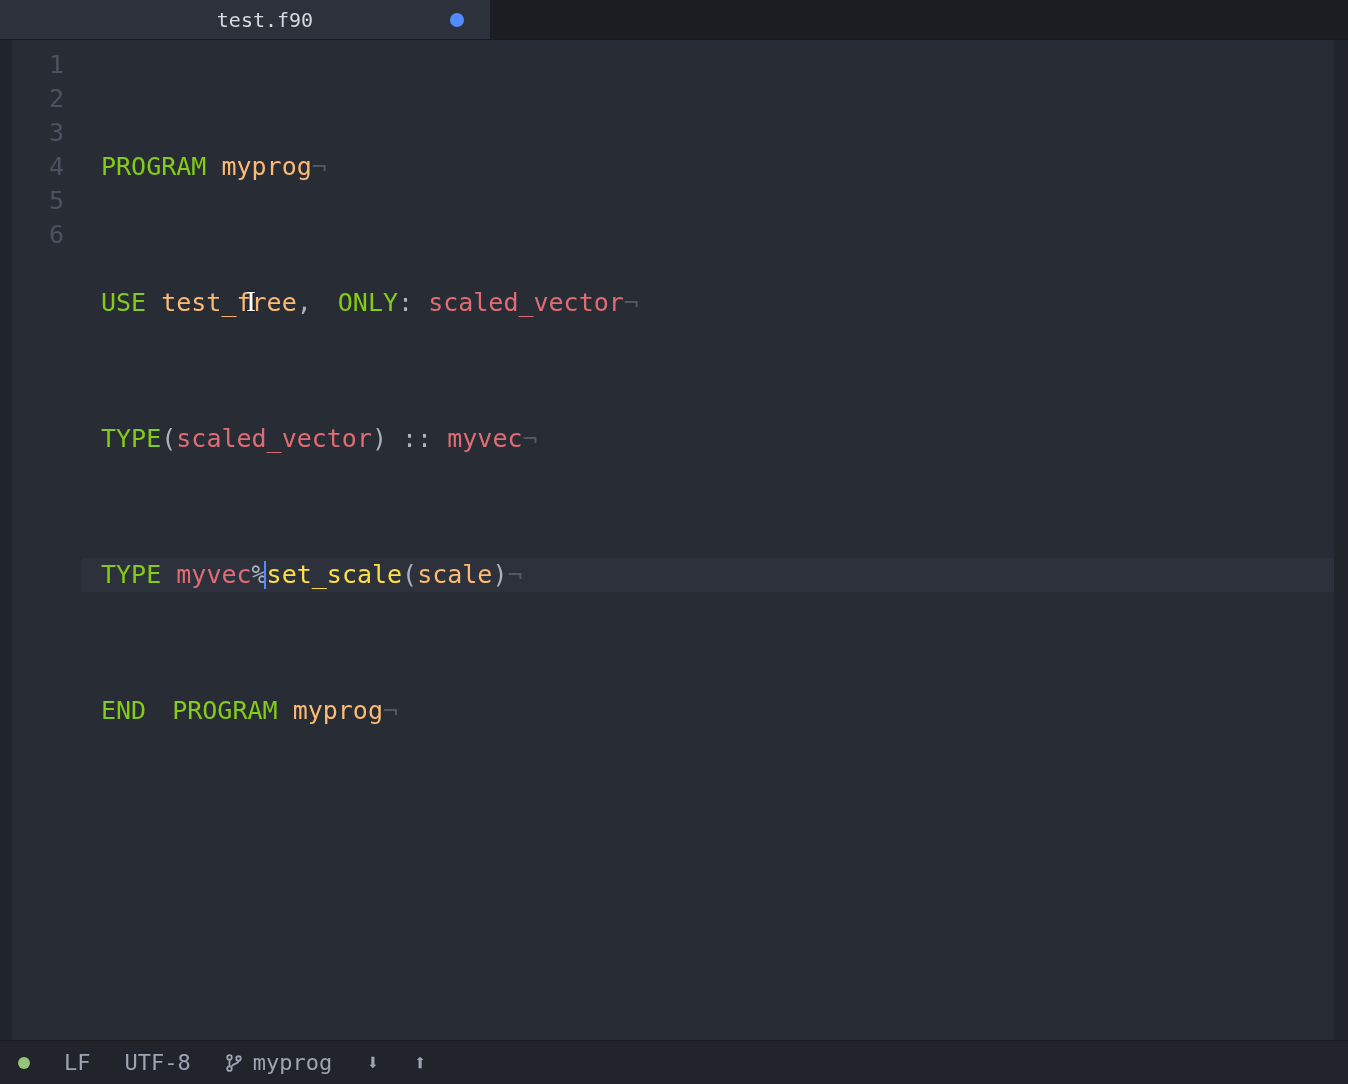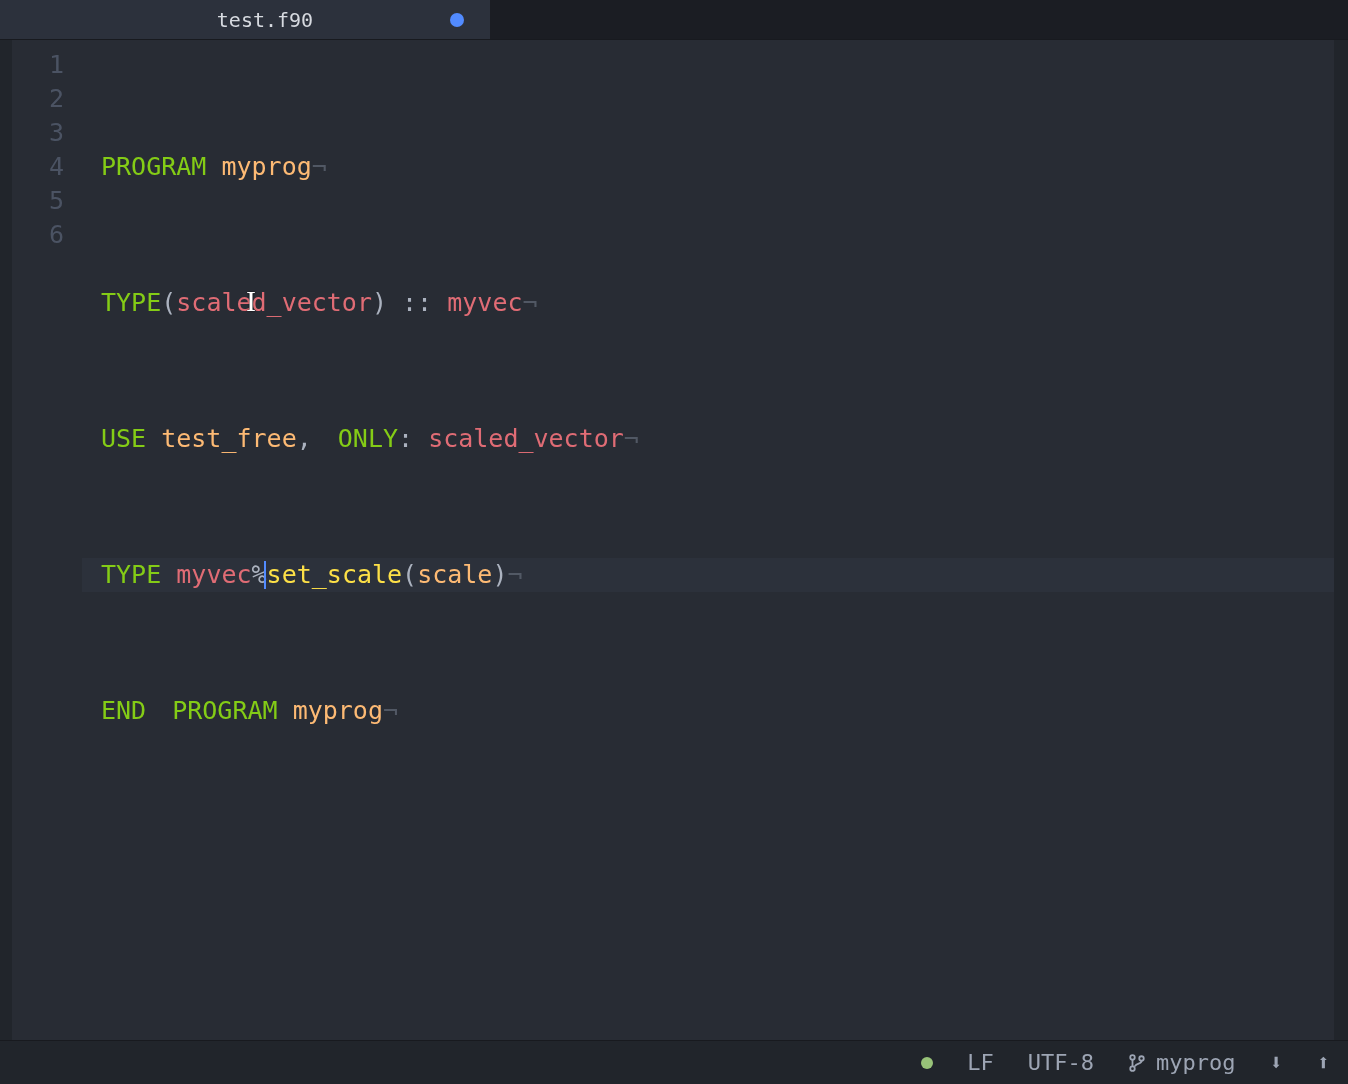--- a/index.html
+++ b/index.html
@@ -125,21 +125,20 @@
   .right-scroll .thumb-hint {
     background: #21252b;
     height: 100%;
     margin-left: 0;
   }
 
   
   .statusbar {
     display: flex;
     align-items: center;
-    justify-content: flex-end;
     gap: 34px;
     height: 44px;
     background: #21252b;
     color: #9da5b4;
     border-top: 1px solid #181a1f;
     font-size: 22px;
     padding: 0 18px;
     font-family: "Menlo", "Consolas", monospace;
   }
   .statusbar .st-dot {
@@ -172,23 +171,23 @@
         <div>2</div>
         <div>3</div>
         <div>4</div>
         <div>5</div>
         <div>6</div>
       </div>
       <div class="code">
 
         <div class="line"><span class="tok-kw">PROGRAM</span> <span class="tok-id">myprog</span><span class="soft-ret">¬</span></div>
 
+        <div class="line"><span class="tok-kw">USE</span> <span class="tok-id">test_free</span><span class="tok-op">,</span> <span class="tok-kw">ONLY</span><span class="tok-op">:</span> <span class="tok-type">scaled_vector</span><span class="soft-ret">¬</span></div>
+
         <div class="line"><span class="tok-kw">TYPE</span><span class="tok-op">(</span><span class="tok-type">scaled_vector</span><span class="tok-op">)</span><span class="tok-op"> :: </span><span class="tok-type">myvec</span><span class="soft-ret">¬</span></div>
-
-        <div class="line"><span class="tok-kw">USE</span> <span class="tok-id">test_free</span><span class="tok-op">,</span> <span class="tok-kw">ONLY</span><span class="tok-op">:</span> <span class="tok-type">scaled_vector</span><span class="soft-ret">¬</span></div>
 
         <div class="line current"><span class="tok-kw">TYPE</span> <span class="tok-type">myvec</span><span class="tok-op">%</span><span class="tok-call">s</span><span class="caret" style="left:182px;"></span><span class="tok-call">et_scale</span><span class="tok-op">(</span><span class="tok-id">scale</span><span class="tok-op">)</span><span class="soft-ret">¬</span></div>
 
         <div class="line"><span class="tok-kw">END</span> <span class="tok-kw">PROGRAM</span> <span class="tok-id">myprog</span><span class="soft-ret">¬</span></div>
 
         <div class="line"></div>
 
         <span class="ibeam"></span>
       </div>
       <div class="right-scroll">

